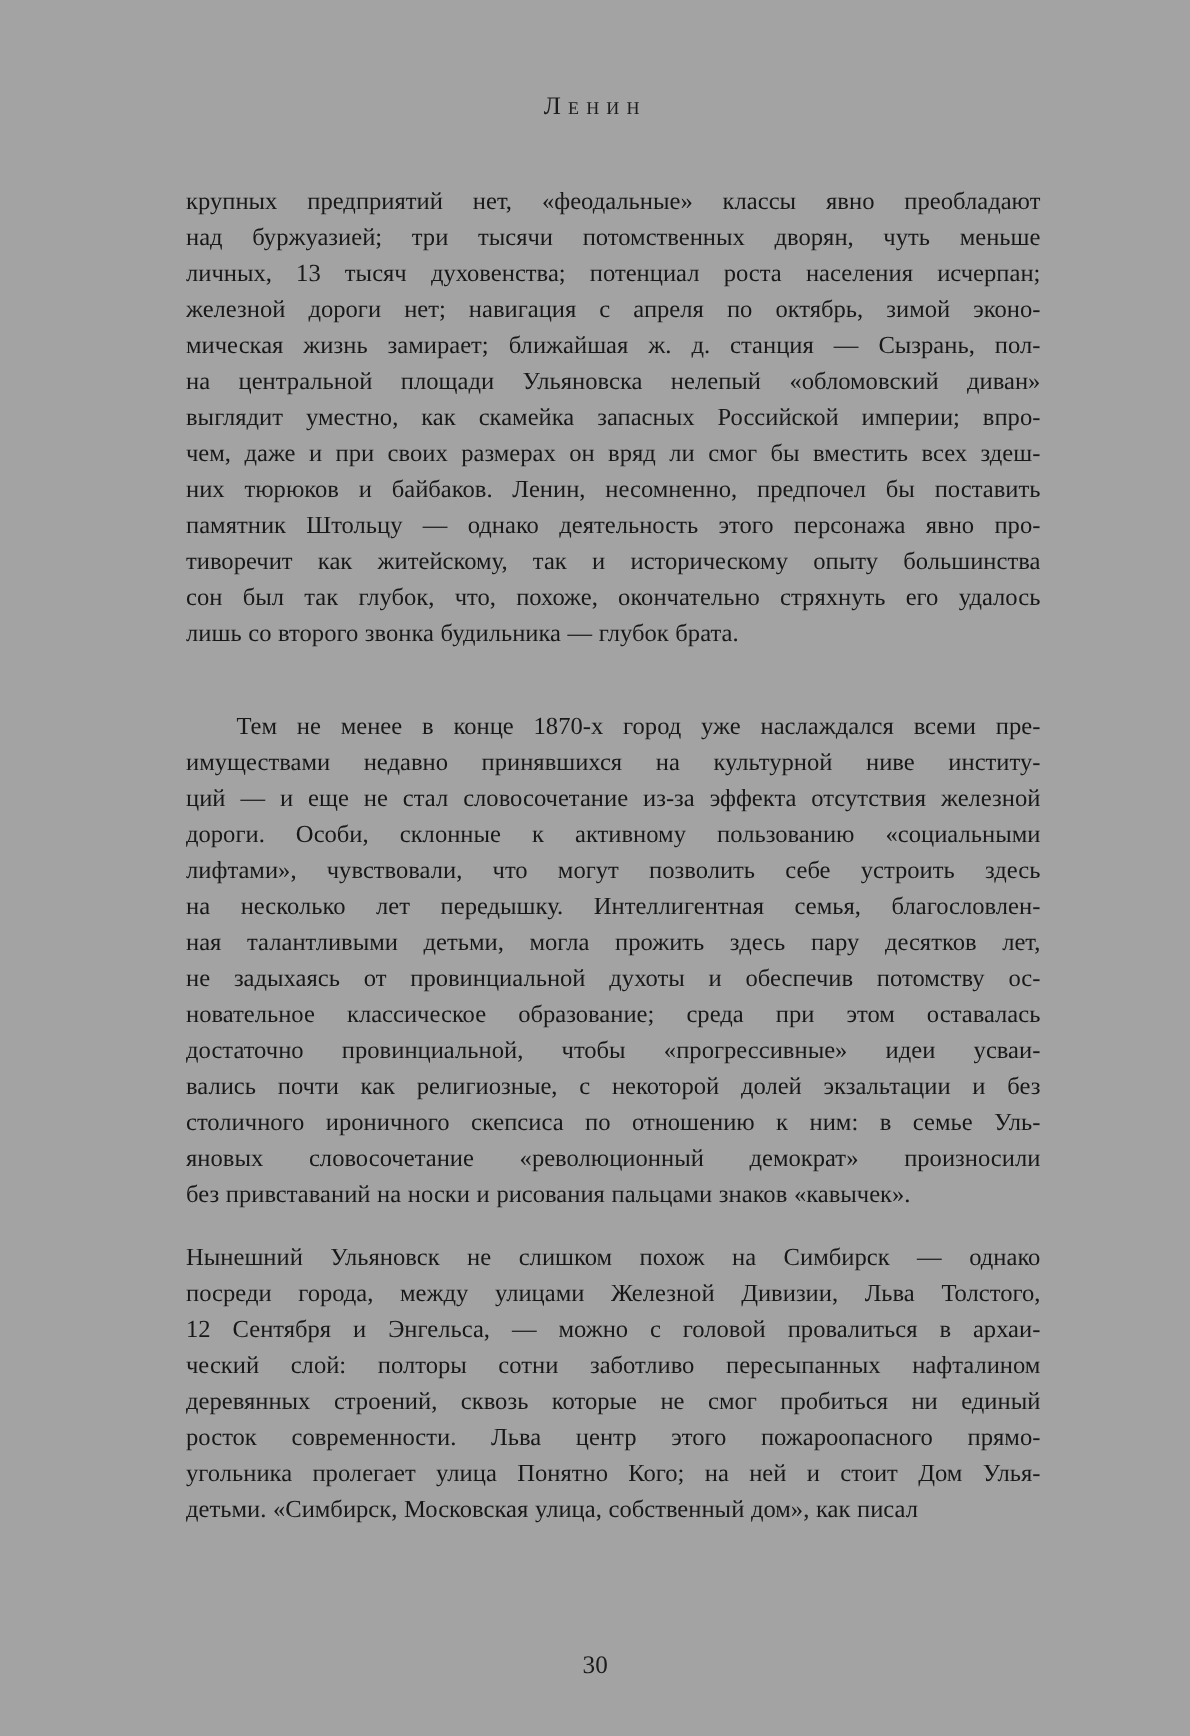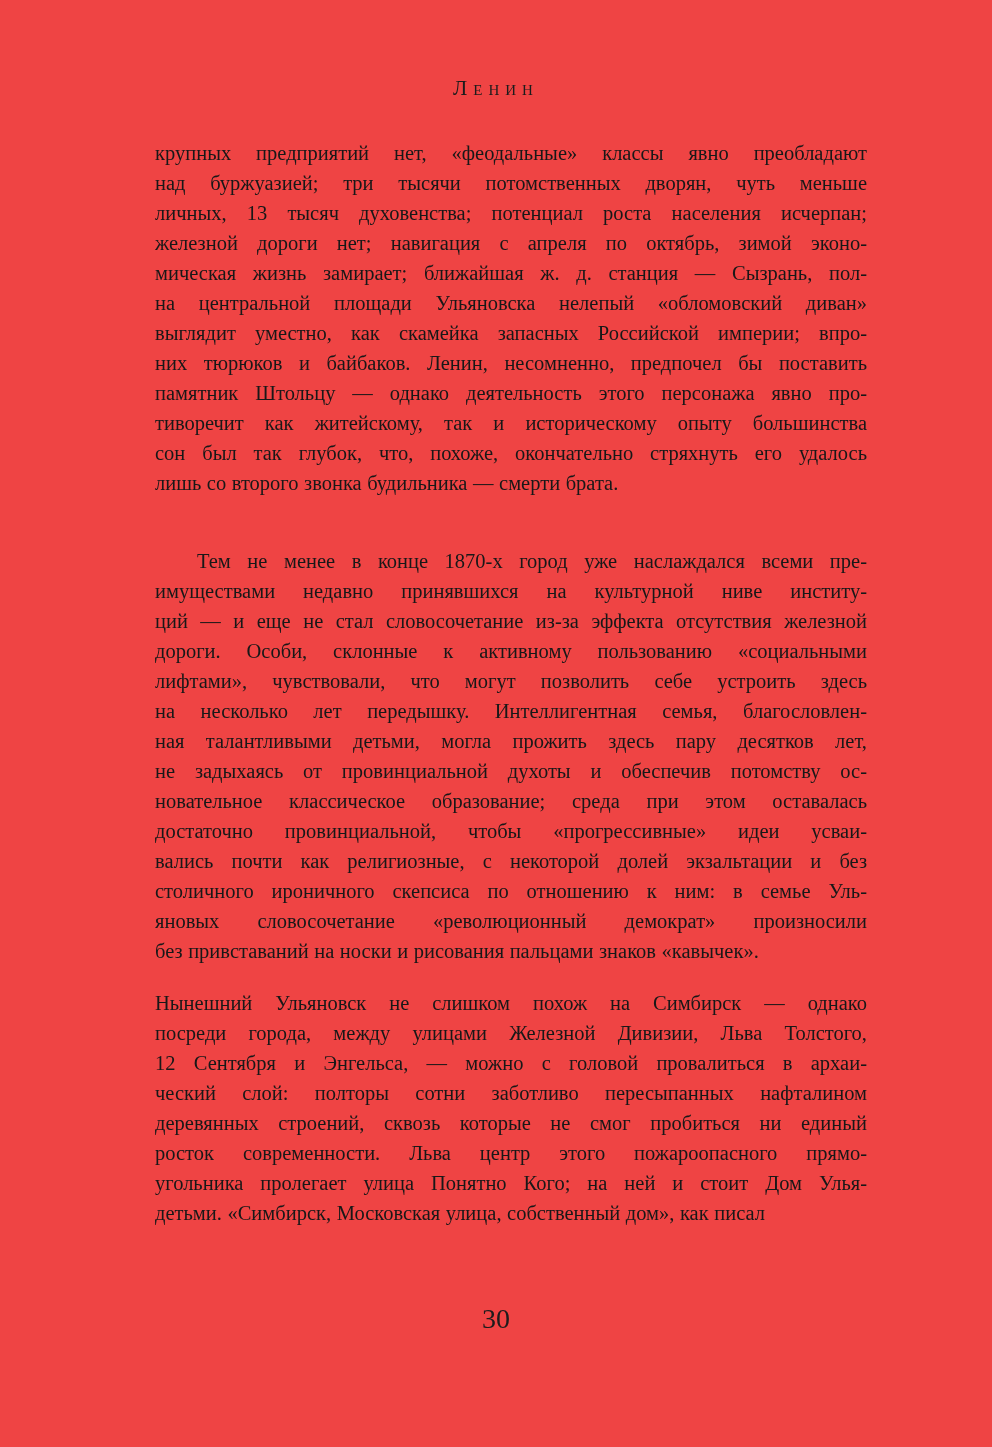--- a/index.html
+++ b/index.html
@@ -5,39 +5,39 @@
   html, body {
     margin: 0;
     padding: 0;
     background: #e8e8e8;
   }
   .page {
     position: relative;
     width: 992px;
     height: 1447px;
     margin: 0 auto;
-    background: #ef4444;
+    background: #a3a3a3;
     color: #181818;
     font-family: "Liberation Serif", "DejaVu Serif", serif;
     overflow: hidden;
   }
   .running-head {
     position: absolute;
     top: 76px;
     left: 0;
     width: 100%;
     text-align: center;
     font-size: 21px;
     font-variant: small-caps;
     letter-spacing: 6px;
     color: #1c1c1c;
   }
   .text-block {
     position: absolute;
-    top: 138px;
+    top: 153px;
     left: 155px;
     width: 712px;
     font-size: 20.5px;
     line-height: 30px;
   }
   .paragraph {
     margin: 0;
     padding: 0;
   }
   .paragraph.section-break {
@@ -54,48 +54,49 @@
   .line.last {
     text-align: left;
     text-align-last: left;
   }
   .line.first-indent {
     padding-left: 42px;
     margin-top: 48px;
   }
   .page-number {
     position: absolute;
-    top: 1303px;
+    top: 1375px;
     left: 0;
     width: 100%;
     text-align: center;
-    font-size: 28px;
+    font-size: 21px;
     color: #1c1c1c;
   }
 </style>
 </head>
 <body>
 
 <div class="page">
   <div class="running-head">Ленин</div>
 
   <div class="text-block">
       <div class="paragraph">
         <div class="line">крупных предприятий нет, «феодальные» классы явно преобладают</div>
         <div class="line">над буржуазией; три тысячи потомственных дворян, чуть меньше</div>
         <div class="line">личных, 13 тысяч духовенства; потенциал роста населения исчерпан;</div>
         <div class="line">железной дороги нет; навигация с апреля по октябрь, зимой эконо-</div>
         <div class="line">мическая жизнь замирает; ближайшая ж. д. станция — Сызрань, пол-</div>
         <div class="line">на центральной площади Ульяновска нелепый «обломовский диван»</div>
         <div class="line">выглядит уместно, как скамейка запасных Российской империи; впро-</div>
+        <div class="line">чем, даже и при своих размерах он вряд ли смог бы вместить всех здеш-</div>
         <div class="line">них тюрюков и байбаков. Ленин, несомненно, предпочел бы поставить</div>
         <div class="line">памятник Штольцу — однако деятельность этого персонажа явно про-</div>
         <div class="line">тиворечит как житейскому, так и историческому опыту большинства</div>
         <div class="line">сон был так глубок, что, похоже, окончательно стряхнуть его удалось</div>
-        <div class="line last">лишь со второго звонка будильника — смерти брата.</div>
+        <div class="line last">лишь со второго звонка будильника — глубок брата.</div>
       </div>
       <div class="paragraph">
         <div class="line first-indent">Тем не менее в конце 1870-х город уже наслаждался всеми пре-</div>
         <div class="line">имуществами недавно принявшихся на культурной ниве институ-</div>
         <div class="line">ций — и еще не стал словосочетание из-за эффекта отсутствия железной</div>
         <div class="line">дороги. Особи, склонные к активному пользованию «социальными</div>
         <div class="line">лифтами», чувствовали, что могут позволить себе устроить здесь</div>
         <div class="line">на несколько лет передышку. Интеллигентная семья, благословлен-</div>
         <div class="line">ная талантливыми детьми, могла прожить здесь пару десятков лет,</div>
         <div class="line">не задыхаясь от провинциальной духоты и обеспечив потомству ос-</div>

